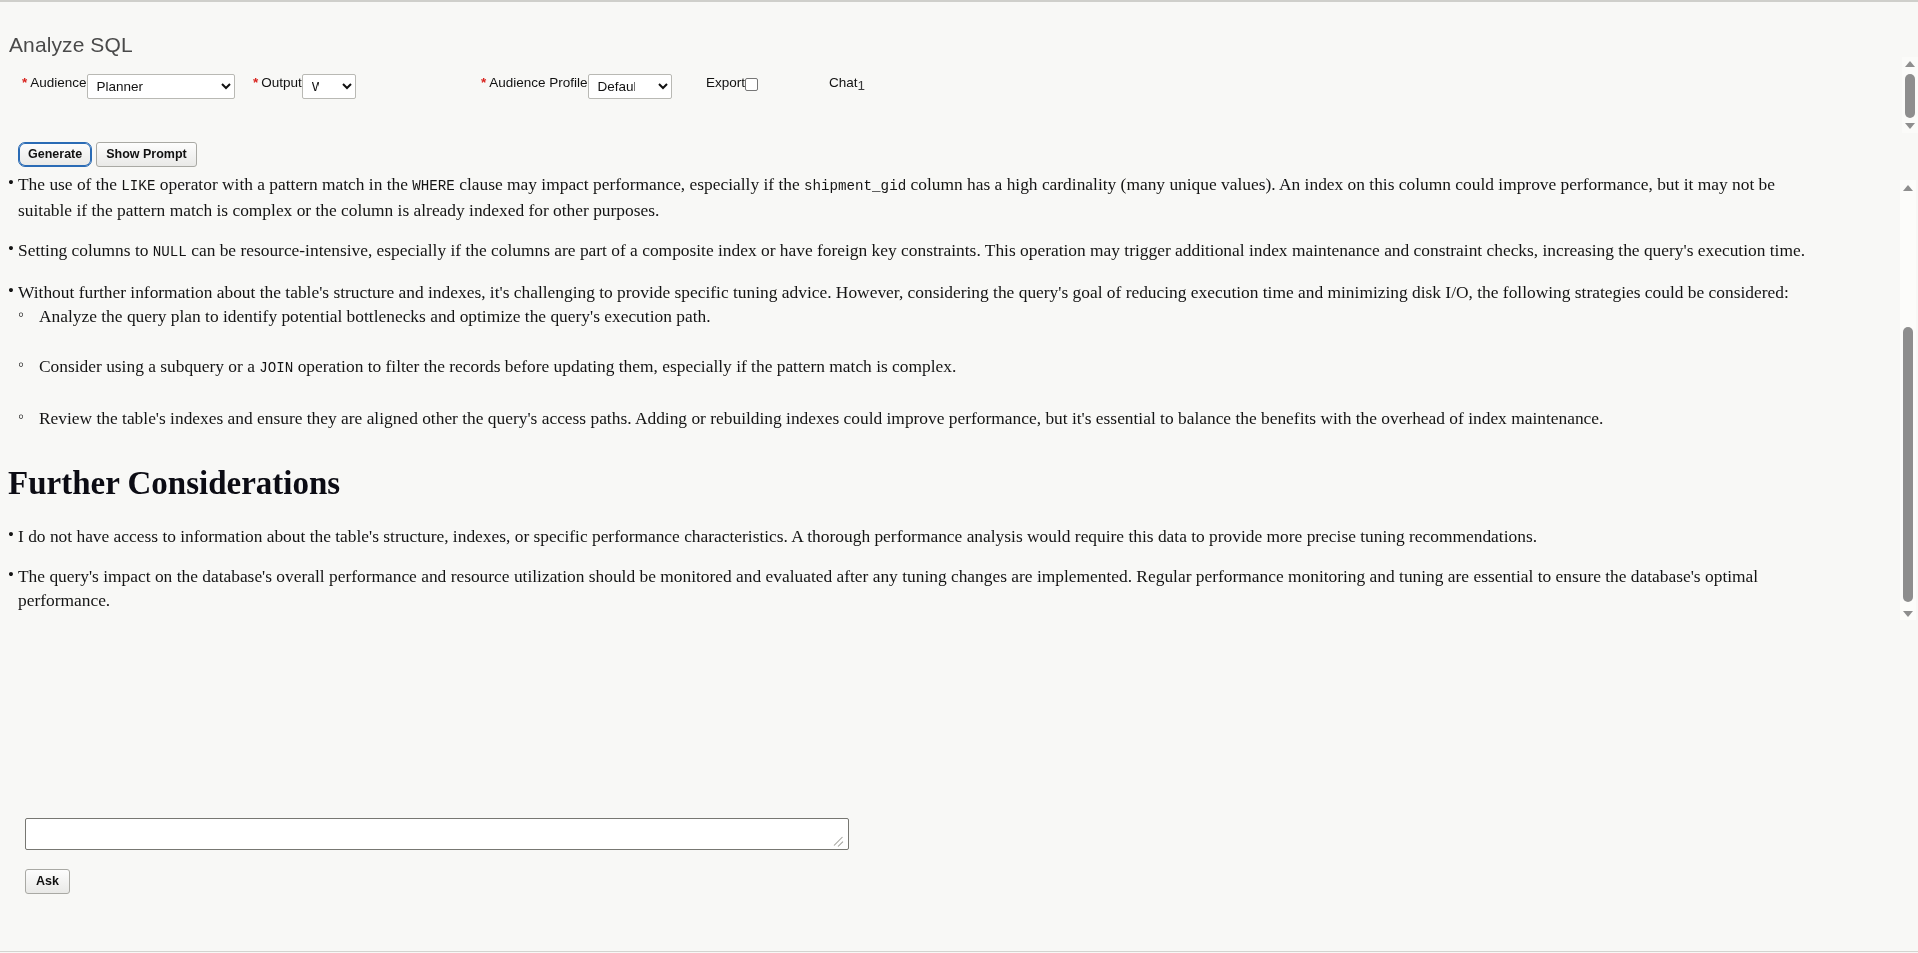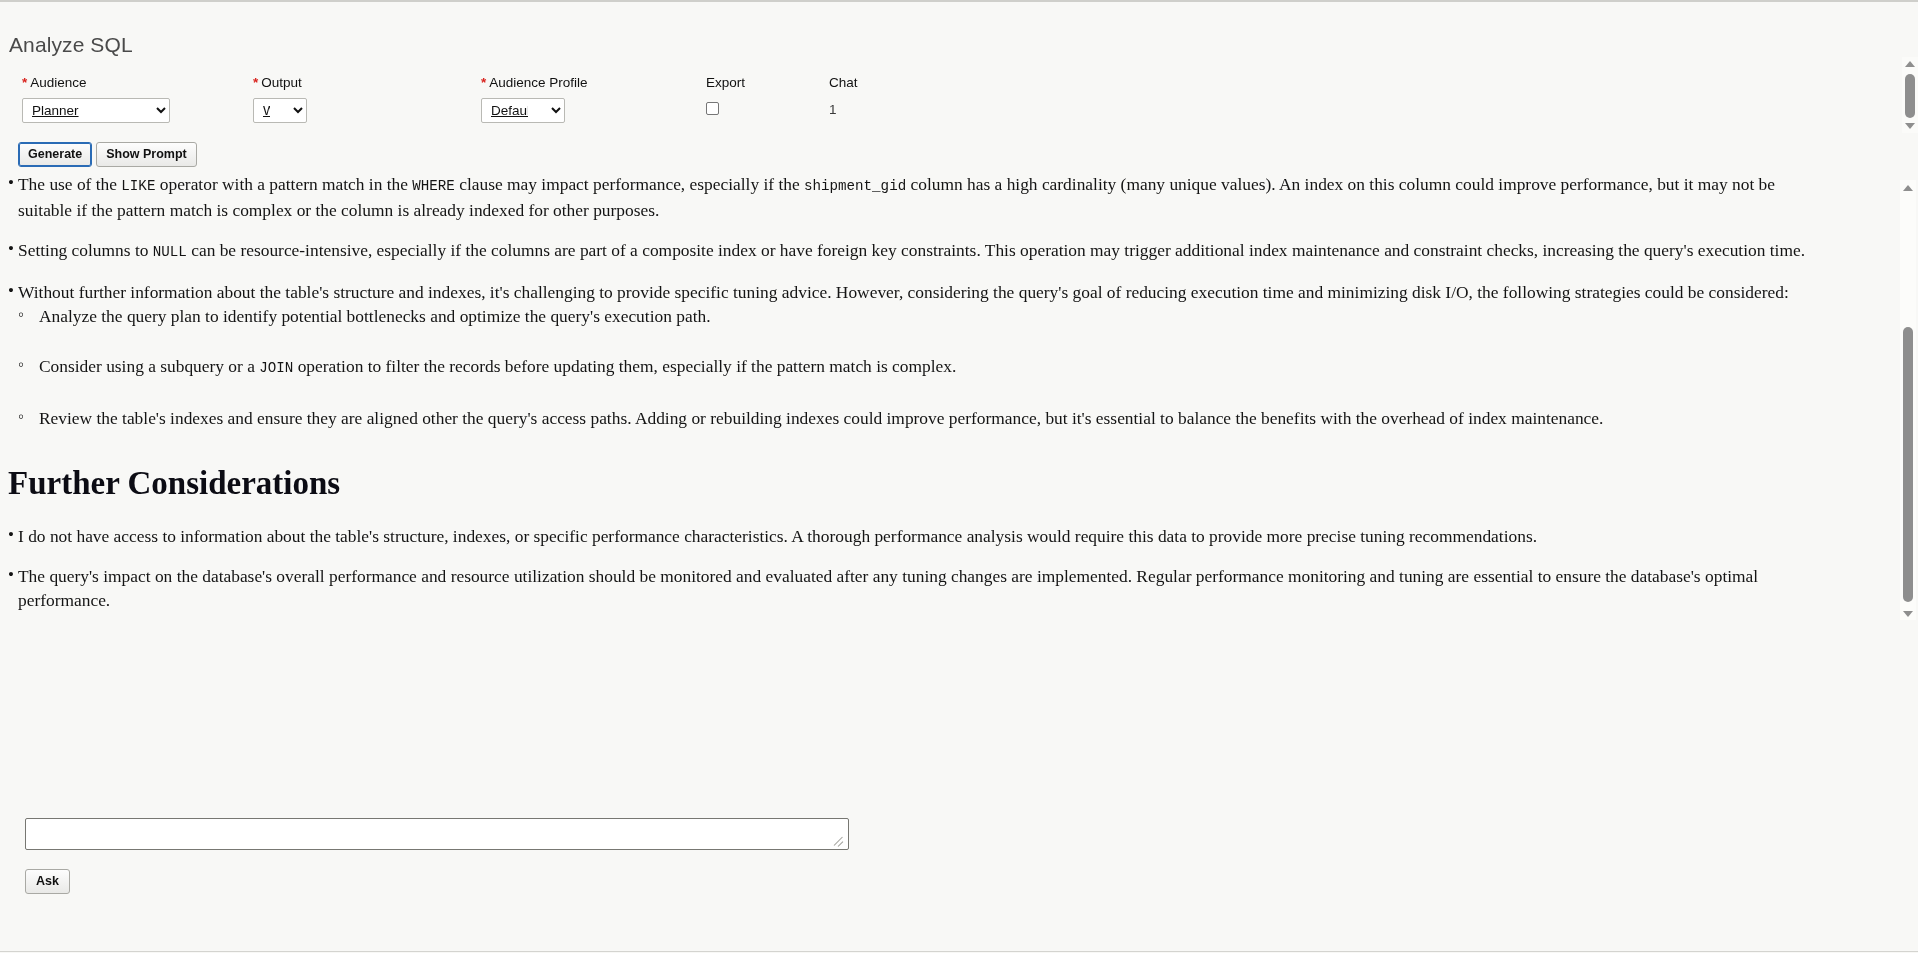--- a/index.html
+++ b/index.html
@@ -39,22 +39,21 @@
   
   .form-row {
     position: absolute;
     left: 22px;
     top: 74px;
     display: flex;
     align-items: flex-start;
   }
   .field {
     display: flex;
-    flex-direction: column;
-    justify-content: space-between;
+    flex-direction: row;
   }
   .field-label {
     font-size: 13.5px;
     color: #111;
     line-height: 18px;
     white-space: nowrap;
     margin-bottom: 6px;
   }
   .req-star {
     color: #d9241f;
@@ -65,21 +64,20 @@
     font-family: "Liberation Sans", sans-serif;
     font-size: 13.5px;
     color: #111;
     background: #ffffff;
     border: 1px solid #b9b9b4;
     border-radius: 2px;
     height: 25px;
     padding: 2px 20px 2px 5px;
     box-sizing: border-box;
     outline: none;
-    text-decoration: underline;
   }
   .w-audience { width: 148px; }
   .w-output   { width: 54px; }
   .w-param    { width: 84px; }
 
   .chk {
     width: 13px;
     height: 13px;
     border: 1px solid #767676;
     border-radius: 2px;
@@ -111,20 +109,21 @@
     background: linear-gradient(#fdfdfd, #e9e9e7);
     border: 1px solid #a9a9a4;
     border-radius: 3px;
     padding: 4px 9px 5px 9px;
     cursor: pointer;
     line-height: 14px;
   }
   .btn-primary {
     border-color: #2a6bb5;
     box-shadow: 0 0 0 1px #2a6bb5 inset;
+    border-radius: 7px;
   }
   .btn-ask {
     position: absolute;
     left: 25px;
     top: 869px;
     padding: 4px 10px 5px 10px;
     text-align: center;
   }
 
   

